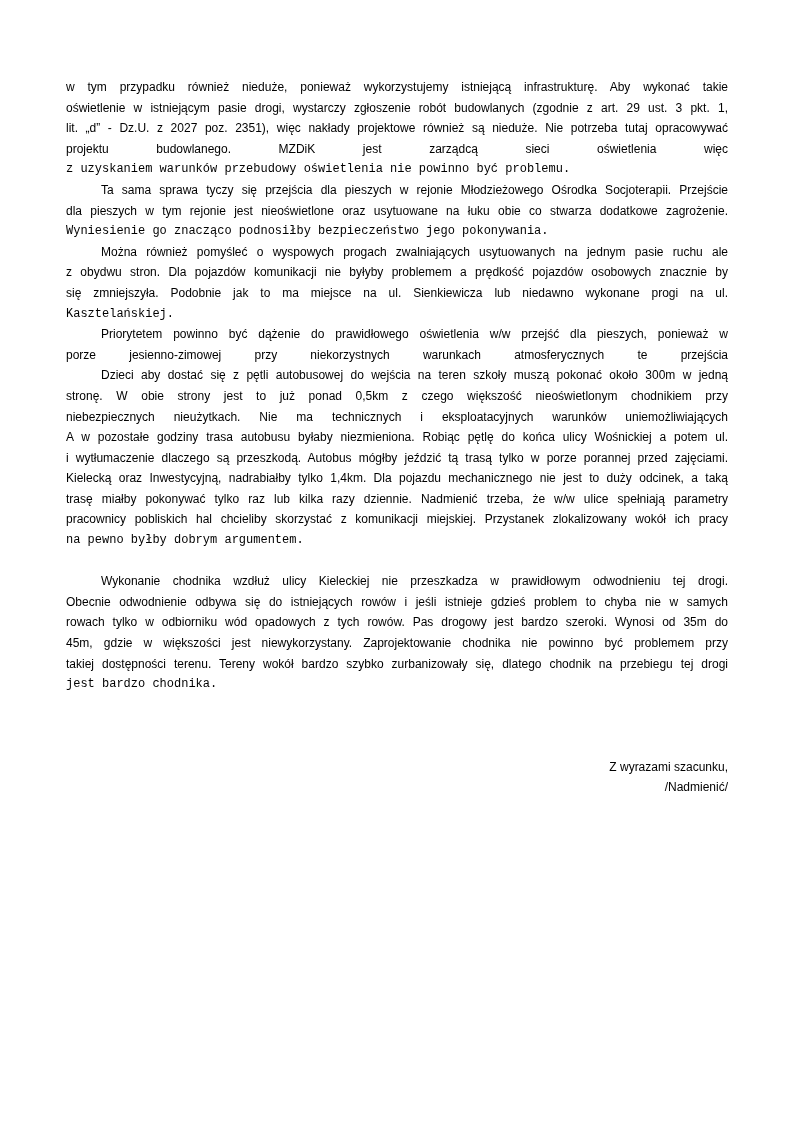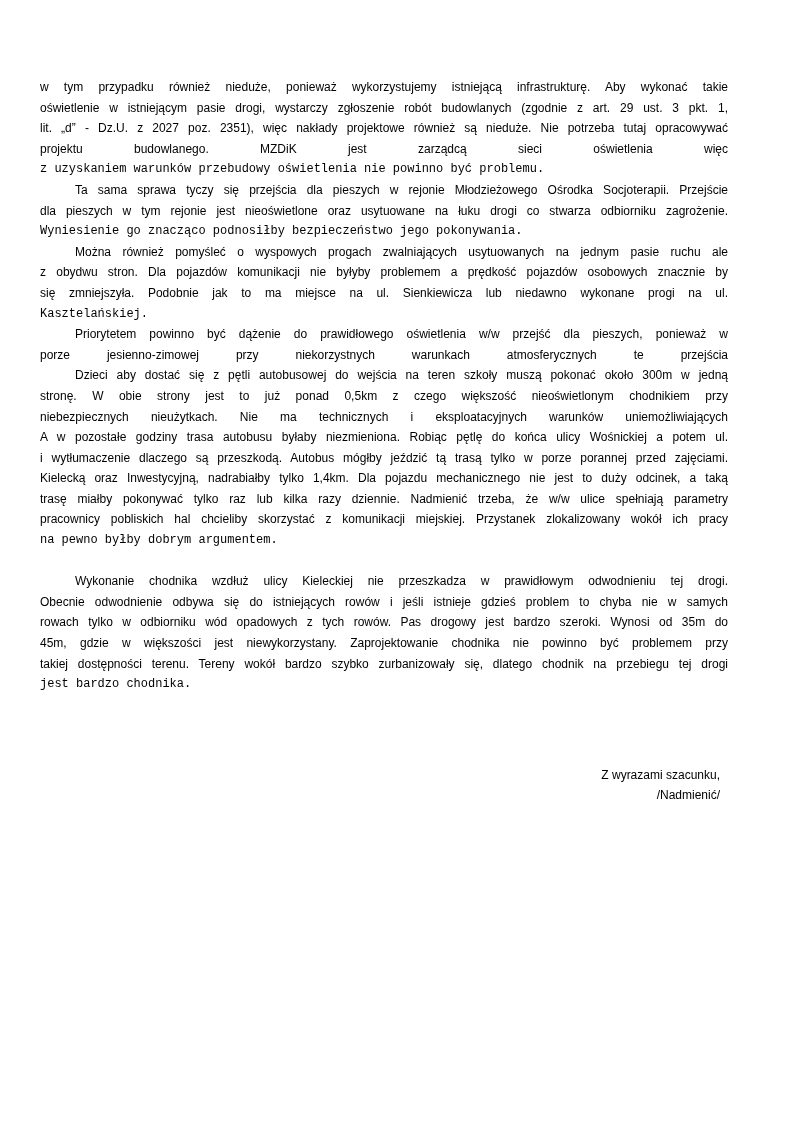--- a/index.html
+++ b/index.html
@@ -9,57 +9,57 @@
     background: #ffffff;
     font-family: "Liberation Sans", sans-serif;
     font-size: 12px;
     color: #000000;
     overflow: hidden;
   }
   .sheet {
     box-sizing: border-box;
     width: 794px;
     height: 1123px;
-    padding: 77px 66px 0 40px;
+    padding: 77px 66px 0 66px;
     background: #ffffff;
   }
   .para { margin: 0; }
   .line {
     height: 20.6px;
     line-height: 20.6px;
     white-space: nowrap;      
     overflow: visible;
   }
   .line.fill {
     white-space: normal;
     text-align: justify;
     text-align-last: justify; 
     text-justify: inter-word;
   }
   .line.last { text-align: left; font-family: Liberation Mono, monospace; }
   .line.indent { text-indent: 35px; }
   .line.blank { height: 20.6px; }
-  .signature-block { margin: 8px; }
+  .signature-block { margin: 0; }
   .line.sig { text-align: right; white-space: nowrap; }
 </style>
 </head>
 <body style="background: rgb(255, 255, 255); color: rgb(0, 0, 0);">
 
 <div class="sheet">
   <div id="letter-body">
       <div class="para">
         <div class="line fill">w tym przypadku również nieduże, ponieważ wykorzystujemy istniejącą infrastrukturę. Aby wykonać takie</div>
         <div class="line fill">oświetlenie w istniejącym pasie drogi, wystarczy zgłoszenie robót budowlanych (zgodnie z art. 29 ust. 3 pkt. 1,</div>
         <div class="line fill">lit. „d” - Dz.U. z 2027 poz. 2351), więc nakłady projektowe również są nieduże. Nie potrzeba tutaj opracowywać</div>
         <div class="line fill">projektu budowlanego. MZDiK jest zarządcą sieci oświetlenia więc</div>
         <div class="line last">z uzyskaniem warunków przebudowy oświetlenia nie powinno być problemu.</div>
       </div>
       <div class="para">
         <div class="line fill indent">Ta sama sprawa tyczy się przejścia dla pieszych w rejonie Młodzieżowego Ośrodka Socjoterapii. Przejście</div>
-        <div class="line fill">dla pieszych w tym rejonie jest nieoświetlone oraz usytuowane na łuku drogi co stwarza odbiorniku zagrożenie.</div>
+        <div class="line fill">dla pieszych w tym rejonie jest nieoświetlone oraz usytuowane na łuku obie co stwarza dodatkowe zagrożenie.</div>
         <div class="line last">Wyniesienie go znacząco podnosiłby bezpieczeństwo jego pokonywania.</div>
       </div>
       <div class="para">
         <div class="line fill indent">Można również pomyśleć o wyspowych progach zwalniających usytuowanych na jednym pasie ruchu ale</div>
         <div class="line fill">z obydwu stron. Dla pojazdów komunikacji nie byłyby problemem a prędkość pojazdów osobowych znacznie by</div>
         <div class="line fill">się zmniejszyła. Podobnie jak to ma miejsce na ul. Sienkiewicza lub niedawno wykonane progi na ul.</div>
         <div class="line last">Kasztelańskiej.</div>
       </div>
       <div class="para">
         <div class="line fill indent">Priorytetem powinno być dążenie do prawidłowego oświetlenia w/w przejść dla pieszych, ponieważ w</div>

